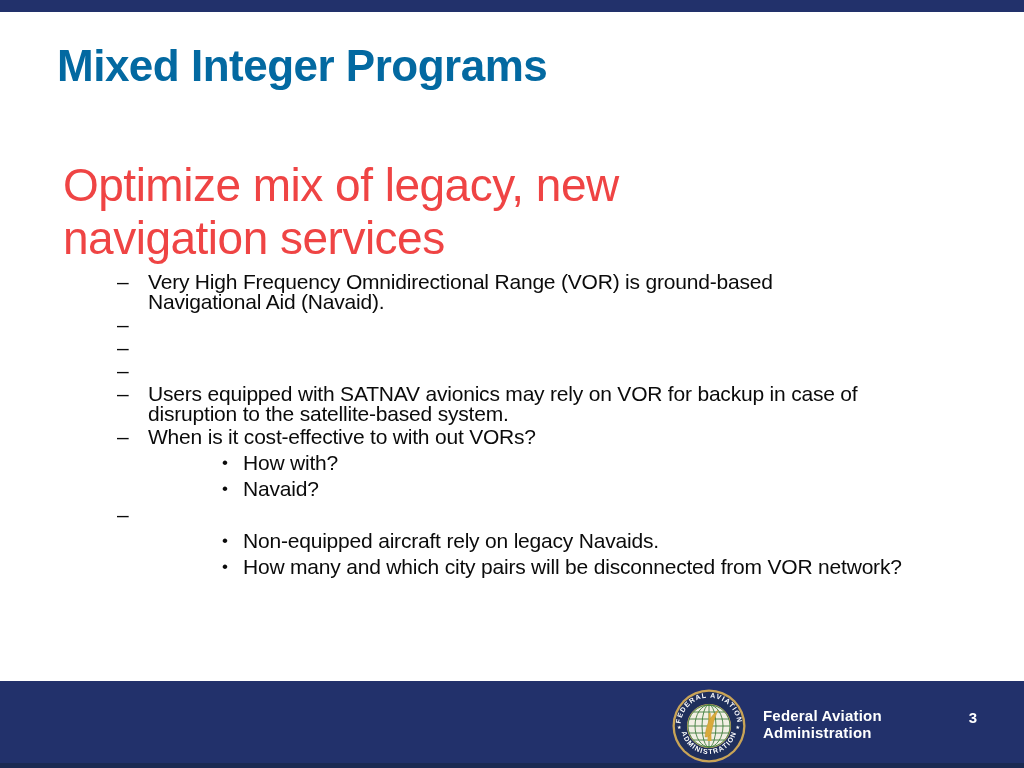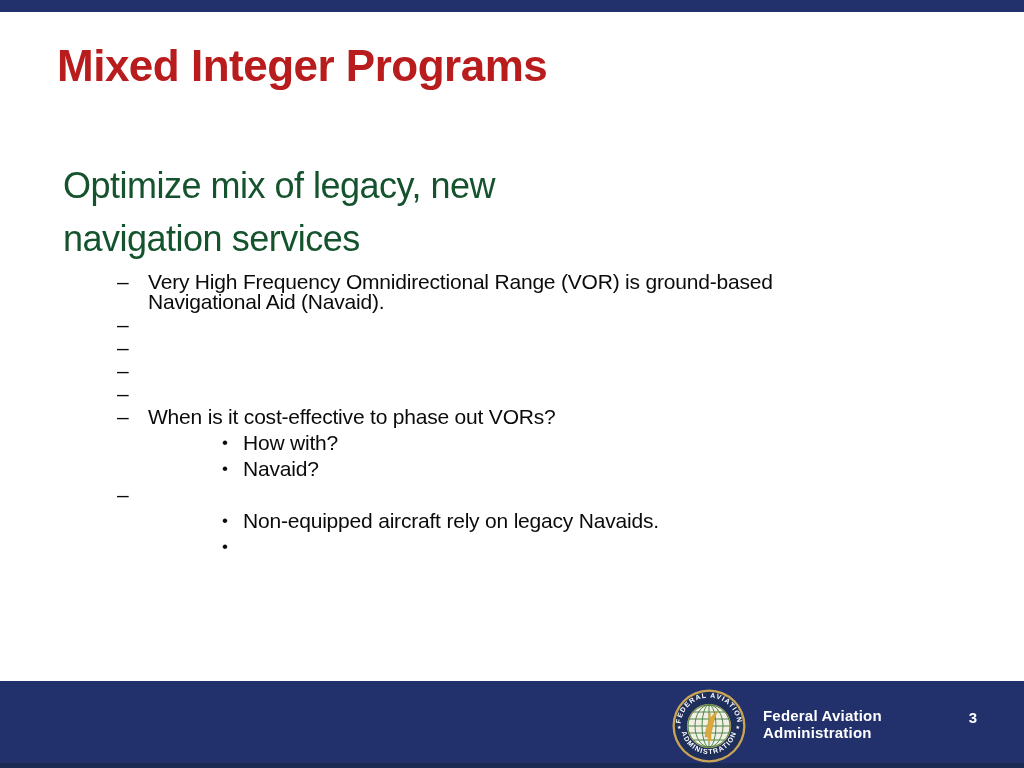--- a/index.html
+++ b/index.html
@@ -5,26 +5,26 @@
   html,body{margin:0;padding:0;background:#888;}
   .slide{
     position:relative;width:1024px;height:768px;background:#ffffff;overflow:hidden;
     font-family:"Liberation Sans",sans-serif;
   }
   .top-bar{
     position:absolute;left:0;top:0;width:1024px;height:12px;background:#22316B;
   }
   .slide-title{
     position:absolute;left:57px;top:44px;margin:0;
-    font-size:44px;line-height:1;font-weight:bold;color:#b91c1c;
+    font-size:44px;line-height:1;font-weight:bold;color:#0369a1;
     letter-spacing:-0.5px;white-space:nowrap;
   }
   .body-heading{
     position:absolute;left:63px;top:159px;margin:0;
-    font-size:36px;line-height:53px;font-weight:400;color:#14532d;
+    font-size:46px;line-height:53px;font-weight:400;color:#ef4444;
     white-space:pre-line;letter-spacing:-0.5px;
   }
   .bullets{
     position:absolute;left:0;top:272px;width:1000px;color:#0b0b0b;
   }
   .b{display:flex;font-size:21px;line-height:20px;margin-bottom:3px;}
   .b .marker{flex:0 0 auto;}
   .b .btext{white-space:pre-line;letter-spacing:-0.2px;}
   .b.l1{padding-left:117px;}
   .b.l1 .marker{width:31px;}
@@ -70,42 +70,45 @@
       <span class="marker">–</span>
     </div>
     <div class="b l1">
       <span class="marker">–</span>
     </div>
     <div class="b l1">
       <span class="marker">–</span>
     </div>
     <div class="b l1">
       <span class="marker">–</span>
+      <span class="btext">Users equipped with SATNAV avionics may rely on VOR for backup in case of
+disruption to the satellite-based system.</span>
     </div>
     <div class="b l1">
       <span class="marker">–</span>
-      <span class="btext">When is it cost-effective to phase out VORs?</span>
+      <span class="btext">When is it cost-effective to with out VORs?</span>
     </div>
     <div class="b l2">
       <span class="marker">•</span>
       <span class="btext">How with?</span>
     </div>
     <div class="b l2">
       <span class="marker">•</span>
       <span class="btext">Navaid?</span>
     </div>
     <div class="b l1">
       <span class="marker">–</span>
     </div>
     <div class="b l2">
       <span class="marker">•</span>
       <span class="btext">Non-equipped aircraft rely on legacy Navaids.</span>
     </div>
     <div class="b l2">
       <span class="marker">•</span>
+      <span class="btext">How many and which city pairs will be disconnected from VOR network?</span>
     </div>
   </div>
 
   <div class="footer">
 
     <svg class="faa-seal" viewBox="0 0 74 74" xmlns="http://www.w3.org/2000/svg">
       <circle cx="37" cy="37" r="36.5" fill="#C9A457"></circle>
       <circle cx="37" cy="37" r="34.2" fill="#1F2F5C"></circle>
       <circle cx="37" cy="37" r="21.6" fill="#F2EFE4" stroke="#C9A457" stroke-width="0.9"></circle>
       <g stroke="#3E7D3C" stroke-width="0.9" fill="none">

